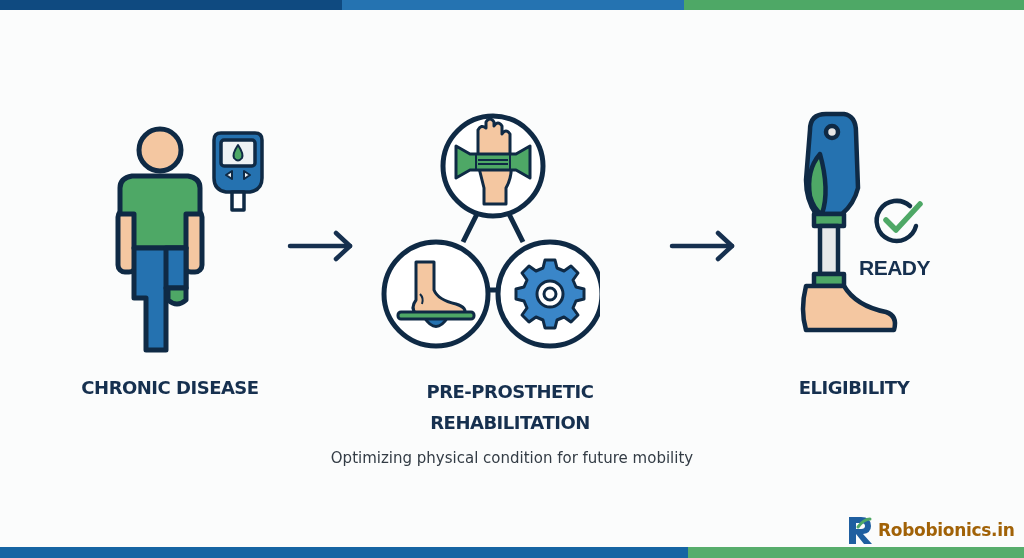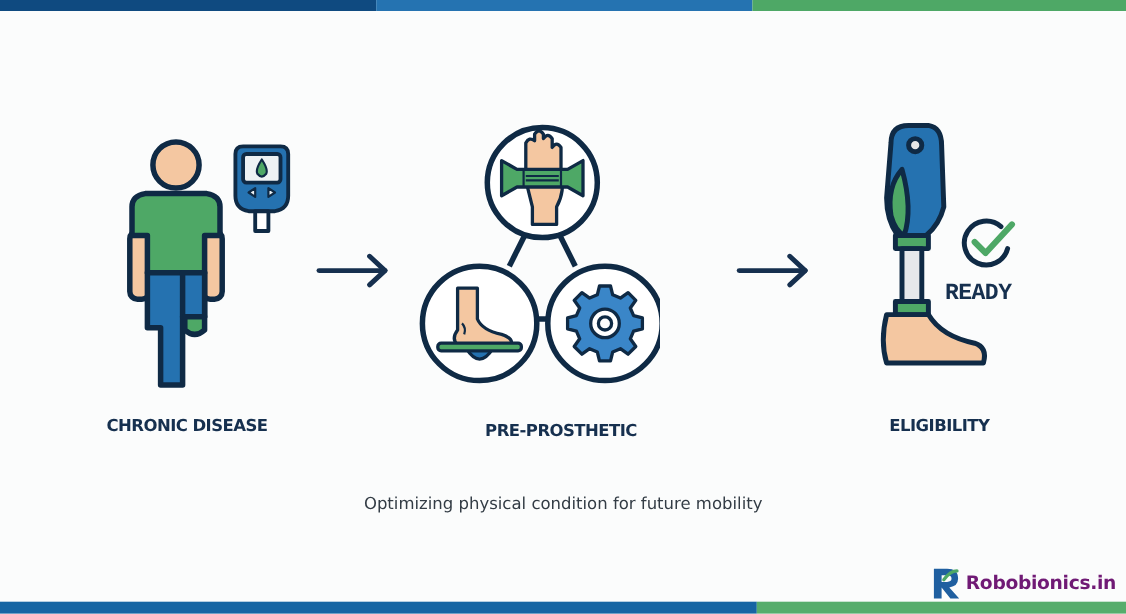--- a/index.html
+++ b/index.html
@@ -6,29 +6,29 @@
   html, body { width: 1024px; height: 558px; overflow: hidden; background: #fbfcfc; }
   body { position: relative; font-family: "Liberation Sans", sans-serif; }
   .bar { position: absolute; left: 0; width: 1024px; height: 10px; display: flex; }
   .bar.top { top: 0; }
   .bar.bottom { top: 547px; height: 11px; }
   .seg { height: 100%; }
   .figure { position: absolute; }
   .label {
     position: absolute; text-align: center; color: #16304f;
     font-family: "DejaVu Sans", sans-serif; font-weight: bold;
-    font-size: 15px; line-height: 31px; letter-spacing: -0.5px;
+    font-size: 18px; line-height: 31px; letter-spacing: -0.5px;
   }
   .caption {
     position: absolute; top: 449px; left: 0; width: 1024px; text-align: center;
     font-family: "DejaVu Sans", sans-serif; font-size: 15px; color: #333c45;
   }
   .logo { position: absolute; left: 846px; top: 515px; display: flex; align-items: center; gap: 4px; }
-  .logo-text { font-family: "DejaVu Sans", sans-serif; font-weight: bold; font-size: 17px; color: #701a75; letter-spacing: -0.3px; }
-  .ready { position: absolute; left: 859px; top: 256px; font-family: Liberation Mono, monospace; font-weight: bold; font-size: 21px; color: #16304f; letter-spacing: -0.5px; }
+  .logo-text { font-family: "DejaVu Sans", sans-serif; font-weight: bold; font-size: 17px; color: #a16207; letter-spacing: -0.3px; }
+  .ready { position: absolute; left: 859px; top: 256px; font-family: Liberation Sans, sans-serif; font-weight: bold; font-size: 21px; color: #16304f; letter-spacing: -0.5px; }
 </style>
 </head>
 <body>
 
 <div class="bar top">
   <div class="seg" style="width:342px;background:#0f4a80"></div>
   <div class="seg" style="width:342px;background:#2573b1"></div>
   <div class="seg" style="width:340px;background:#4ea866"></div>
 </div>
 
@@ -102,20 +102,21 @@
     <g transform="translate(172,190)" stroke="#0f2a45" stroke-width="3" stroke-linejoin="round">
       <path fill="#3a86c8" d="M-5 -30 L5 -30 L7 -22 L14 -19 L21 -24 L28 -17 L23 -10 L26 -3 L34 -1 L34 9 L26 11 L23 18 L28 25 L21 32 L14 27 L7 30 L5 38 L-5 38 L-7 30 L-14 27 L-21 32 L-28 25 L-23 18 L-26 11 L-34 9 L-34 -1 L-26 -3 L-23 -10 L-28 -17 L-21 -24 L-14 -19 L-7 -22 Z" transform="translate(0,-4)"></path>
       <circle cx="0" cy="0" r="13" fill="#ffffff"></circle>
       <circle cx="0" cy="0" r="6" fill="#ffffff"></circle>
     </g>
   </g>
 </svg>
 
 <div class="label" style="left:390px;top:376px;width:240px">
   <div>PRE-PROSTHETIC</div>
+  <div>REHABILITATION</div>
 </div>
 
 <svg class="figure" style="left:668px;top:228px" width="70" height="36" viewBox="0 0 70 36">
   <g stroke="#16304f" stroke-width="4.5" stroke-linecap="round" stroke-linejoin="round" fill="none">
     <line x1="4" y1="18" x2="64" y2="18"></line>
     <polyline points="50,5 64,18 50,31"></polyline>
   </g>
 </svg>
 
 <svg class="figure" style="left:796px;top:110px" width="110" height="240" viewBox="0 0 110 240">

